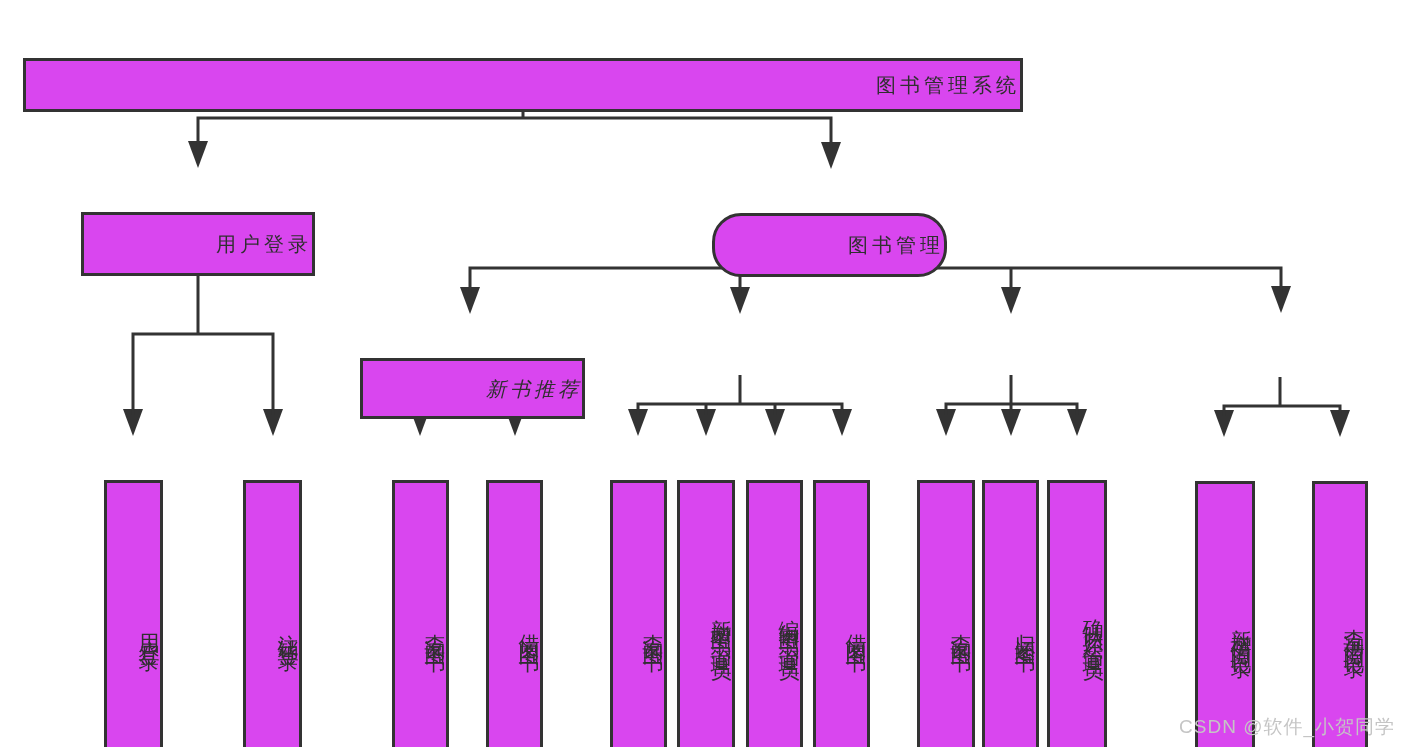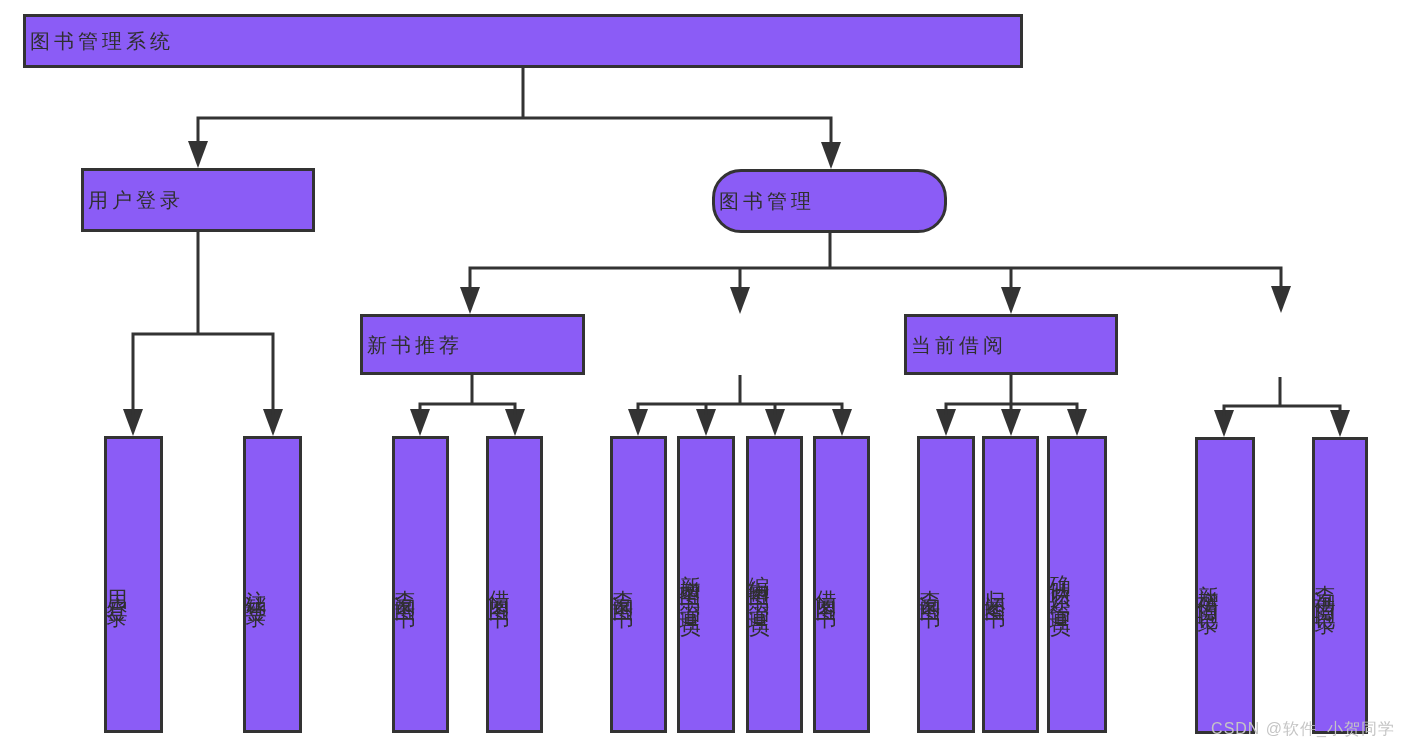--- a/index.html
+++ b/index.html
@@ -24,46 +24,47 @@
     position: absolute;
     left: 0; top: 0;
     width: 1405px; height: 747px;
     pointer-events: none;
   }
   .box-layer { position: absolute; left: 0; top: 0; width: 100%; height: 100%; }
   .node {
     position: absolute;
     box-sizing: border-box;
     border: 3px solid var(--line);
-    background: #8b5cf6;
+    background: #d946ef;
     display: flex;
     align-items: center;
-    justify-content: flex-start;
+    justify-content: flex-end;
     color: var(--text);
+    margin-top: 44px;
   }
   .node > span {
     font-size: 20px;
     letter-spacing: 4px;
     text-indent: 4px;
     white-space: nowrap;
     line-height: 1.2;
   }
   .node.vertical > span {
     writing-mode: vertical-rl;
     text-orientation: mixed;
     font-size: 21px;
     letter-spacing: 6px;
     text-indent: 0;
     line-height: 1;
   }
   .watermark {
     position: absolute;
     right: 10px;
     bottom: 7px;
-    font-size: 16px;
+    font-size: 19px;
     letter-spacing: 1px;
     color: var(--watermark);
     white-space: nowrap;
   }
 </style>
 </head>
 <body>
 
 <div class="stage">
   <svg id="connector-svg" xmlns="http://www.w3.org/2000/svg" viewBox="0 0 1405 747">
@@ -91,25 +92,22 @@
   <div class="box-layer">
       <div class="node" style="left: 23px; top: 14px; width: 1000px; height: 54px;">
         <span>图书管理系统</span>
       </div>
       <div class="node" style="left: 81px; top: 168px; width: 234px; height: 64px;">
         <span>用户登录</span>
       </div>
       <div class="node" style="left: 712px; top: 169px; width: 235px; height: 64px; border-radius: 29px;">
         <span>图书管理</span>
       </div>
-      <div class="node" style="left: 360px; top: 314px; width: 225px; height: 61px;">
+      <div class="node" style="left: 360px; top: 314px; width: 225px; height: 61px; font-style: italic;">
         <span>新书推荐</span>
-      </div>
-      <div class="node" style="left: 904px; top: 314px; width: 214px; height: 61px;">
-        <span>当前借阅</span>
       </div>
       <div class="node vertical" style="left: 104px; top: 436px; width: 59px; height: 297px;">
         <span>用户登录</span>
       </div>
       <div class="node vertical" style="left: 243px; top: 436px; width: 59px; height: 297px;">
         <span>注销登录</span>
       </div>
       <div class="node vertical" style="left: 392px; top: 436px; width: 57px; height: 297px;">
         <span>查询图书</span>
       </div>

